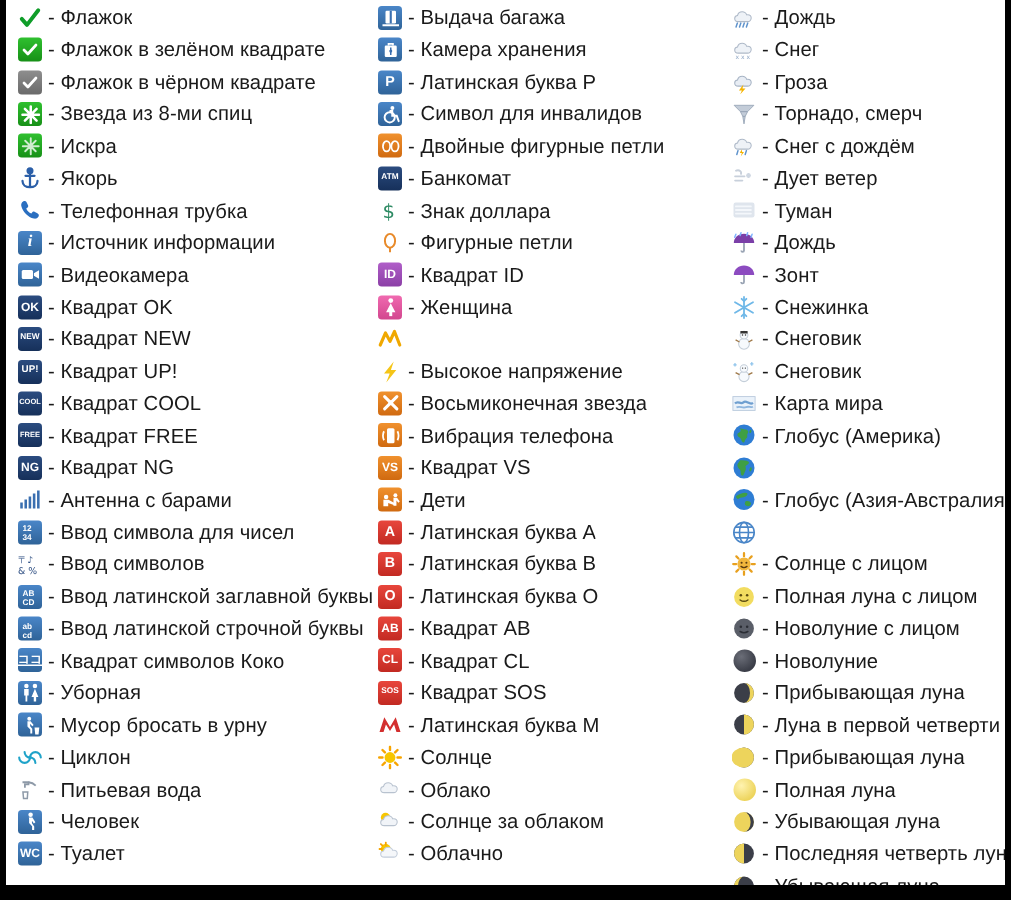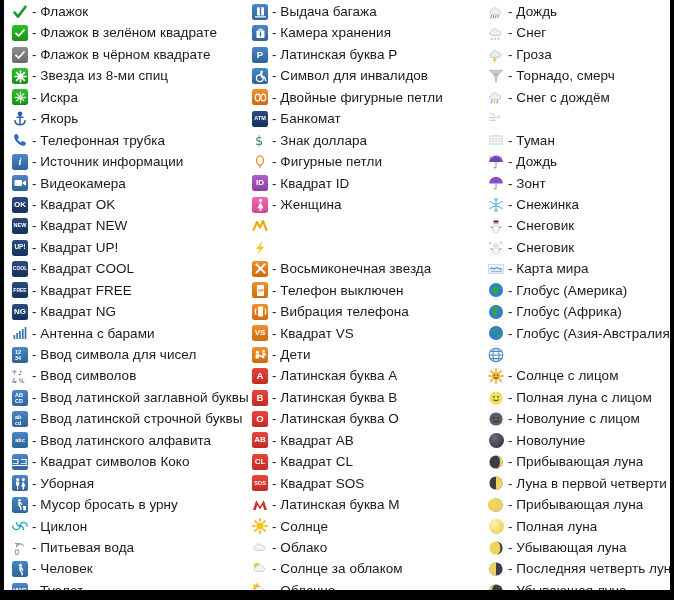--- a/index.html
+++ b/index.html
@@ -312,28 +312,20 @@
                 <text x="1" y="6" font-size="5.5" fill="#fff" font-family="Liberation Sans">ab</text>
                 <text x="1" y="12" font-size="5.5" fill="#fff" font-family="Liberation Sans">cd</text>
               </svg>
             </span>
           </span>
           <span class="label">- Ввод латинской строчной буквы</span>
         </div>
         <div class="row">
           <span class="icon">
             <span class="sq blue">
-              <span class="t4">abc</span>
-            </span>
-          </span>
-          <span class="label">- Ввод латинского алфавита</span>
-        </div>
-        <div class="row">
-          <span class="icon">
-            <span class="sq blue">
               <span style="font-size:8px;font-family:'DejaVu Sans',sans-serif;text-decoration:underline;">ココ</span>
             </span>
           </span>
           <span class="label">- Квадрат символов Коко</span>
         </div>
         <div class="row">
           <span class="icon">
             <span class="sq blue">
               <svg width="13" height="13" viewBox="0 0 13 13">
                 <g fill="#fff">
@@ -524,44 +516,34 @@
               <path d="M1.5 12 L5 4 L8 9.5 L11 3 L14.5 12" stroke="#f0a800" stroke-width="2.1" fill="none" stroke-linejoin="round" stroke-linecap="round"></path>
             </svg>
           </span>
         </div>
         <div class="row">
           <span class="icon">
             <svg width="16" height="16" viewBox="0 0 16 16">
               <path d="M10.5 1 L4 9 H7.8 L5.5 15 L12.2 6.6 H8.6z" fill="#f5c518"></path>
             </svg>
           </span>
+          <span class="label">- Высокое напряжение</span>
         </div>
         <div class="row">
           <span class="icon">
             <span class="sq orange">
               <svg width="13" height="13" viewBox="0 0 13 13">
                 <g stroke="#fff" stroke-width="2" stroke-linecap="round">
                   <path d="M2.4 2.4 L10.6 10.6M10.6 2.4 L2.4 10.6"></path>
                 </g>
                 <circle cx="6.5" cy="6.5" r="1.6" fill="#fff"></circle>
               </svg>
             </span>
           </span>
           <span class="label">- Восьмиконечная звезда</span>
-        </div>
-        <div class="row">
-          <span class="icon">
-            <span class="sq orange">
-              <svg width="13" height="13" viewBox="0 0 13 13">
-                <rect x="3" y="1" width="7" height="11" rx="1" fill="#fff"></rect>
-                <text x="3.8" y="8.2" font-size="4.4" fill="#e07a10" font-family="Liberation Sans">OFF</text>
-              </svg>
-            </span>
-          </span>
-          <span class="label">- Телефон выключен</span>
         </div>
         <div class="row">
           <span class="icon">
             <span class="sq orange">
               <svg width="13" height="13" viewBox="0 0 13 13">
                 <rect x="4" y="1.5" width="5" height="10" rx="1" fill="#fff"></rect>
                 <path d="M2 3.5 Q.6 6.5 2 9.5M11 3.5 Q12.4 6.5 11 9.5" stroke="#fff" stroke-width="1.2" fill="none"></path>
               </svg>
             </span>
           </span>
@@ -745,20 +727,21 @@
         <div class="row">
           <span class="icon">
             <svg width="16" height="16" viewBox="0 0 16 16">
               <path d="M2.2 3 c2.8-1.4 4.6.6 3.6 2.4" stroke="#c8d0db" stroke-width="1.2" fill="none"></path>
               <path d="M2 6.6 h6.4M2 9.4 h5" stroke="#c8d0db" stroke-width="1.1" stroke-linecap="round"></path>
               <g stroke="#cfd7e2" stroke-width=".9">
                 <path d="M11 4.4 v3.2M9.4 6h3.2M9.9 4.9l2.2 2.2M12.1 4.9l-2.2 2.2"></path>
               </g>
             </svg>
           </span>
+          <span class="label">- Дует ветер</span>
         </div>
         <div class="row">
           <span class="icon">
             <svg width="16" height="16" viewBox="0 0 16 16">
               <rect x="1" y="3" width="14" height="10" fill="#dfe5ed" rx="1.5"></rect>
               <g stroke="#f4f7fb" stroke-width="1.2" stroke-linecap="round">
                 <path d="M2.6 5.6h10M2.6 8h10M2.6 10.4h10"></path>
               </g>
             </svg>
           </span>
@@ -849,21 +832,20 @@
           <span class="label">- Глобус (Америка)</span>
         </div>
         <div class="row">
           <span class="icon">
             <svg width="16" height="16" viewBox="0 0 16 16">
               <circle cx="8" cy="8" r="7" fill="#2e7dd4"></circle>
               <path d="M5.4 2.8 C7.6 3 9.6 2.6 11 3.8 C12 4.6 10.4 5.8 9.4 6.4 C8.4 7 9.8 8.2 9 9.6 C8.2 11 7.8 13.6 6.6 13 C5.4 12.4 6.2 10 5.2 9 C4.2 8 3 6.4 4 5z" fill="#3f9f44"></path>
               <path d="M12.6 7.4 C13.6 8 13.2 10 12 10.4 C11.2 10.6 11.6 8 12.6 7.4z" fill="#3f9f44"></path>
             </svg>
           </span>
-          <span class="label">- Глобус (Африка)</span>
         </div>
         <div class="row">
           <span class="icon">
             <svg width="16" height="16" viewBox="0 0 16 16">
               <circle cx="8" cy="8" r="7" fill="#2e7dd4"></circle>
               <path d="M2.8 5.6 C5 4.6 7.4 3.2 9.6 3.6 C11.2 3.9 9.8 5.6 8.6 6.2 C7.4 6.8 5.6 6.4 4.6 7.4 C3.8 8.2 2.2 6.4 2.8 5.6z" fill="#3f9f44"></path>
               <path d="M9.6 9 C11.4 8.6 13 9.8 12.6 11.2 C12.2 12.6 10 12.8 9 11.8 C8.2 11 8.6 9.2 9.6 9z" fill="#3f9f44"></path>
             </svg>
           </span>
           <span class="label">- Глобус (Азия-Австралия)</span>

